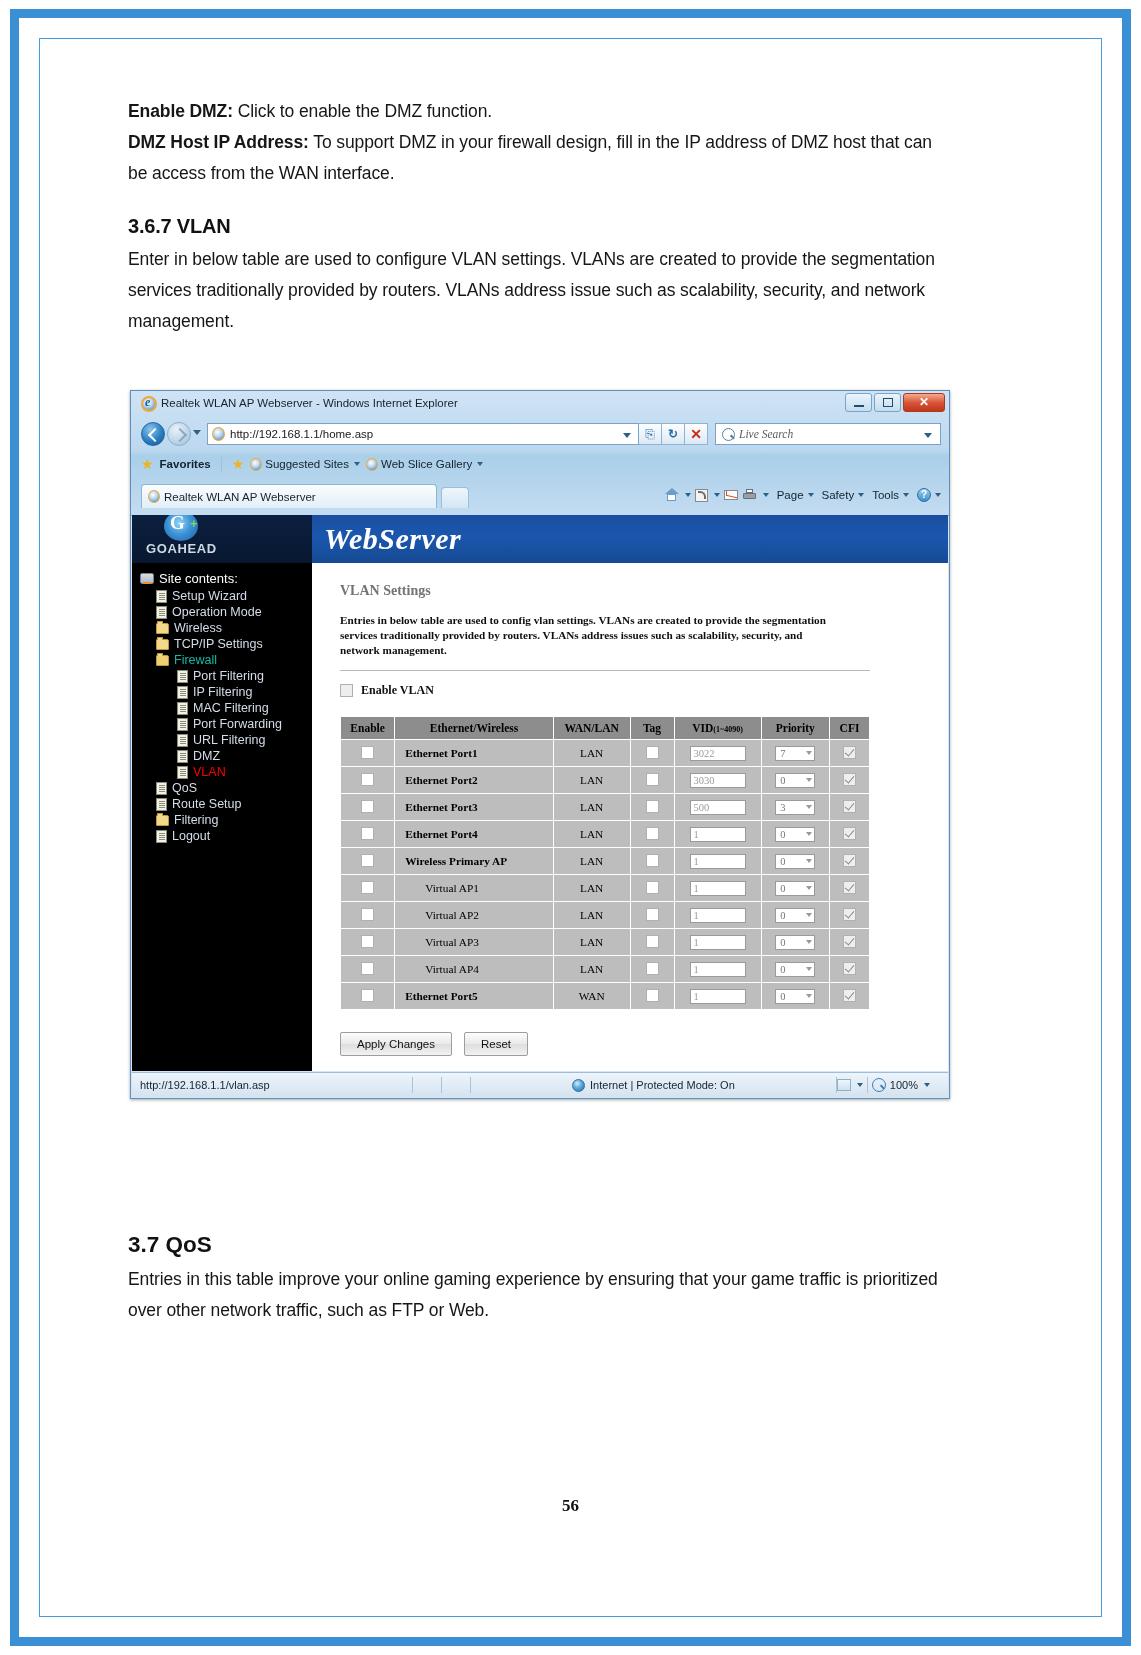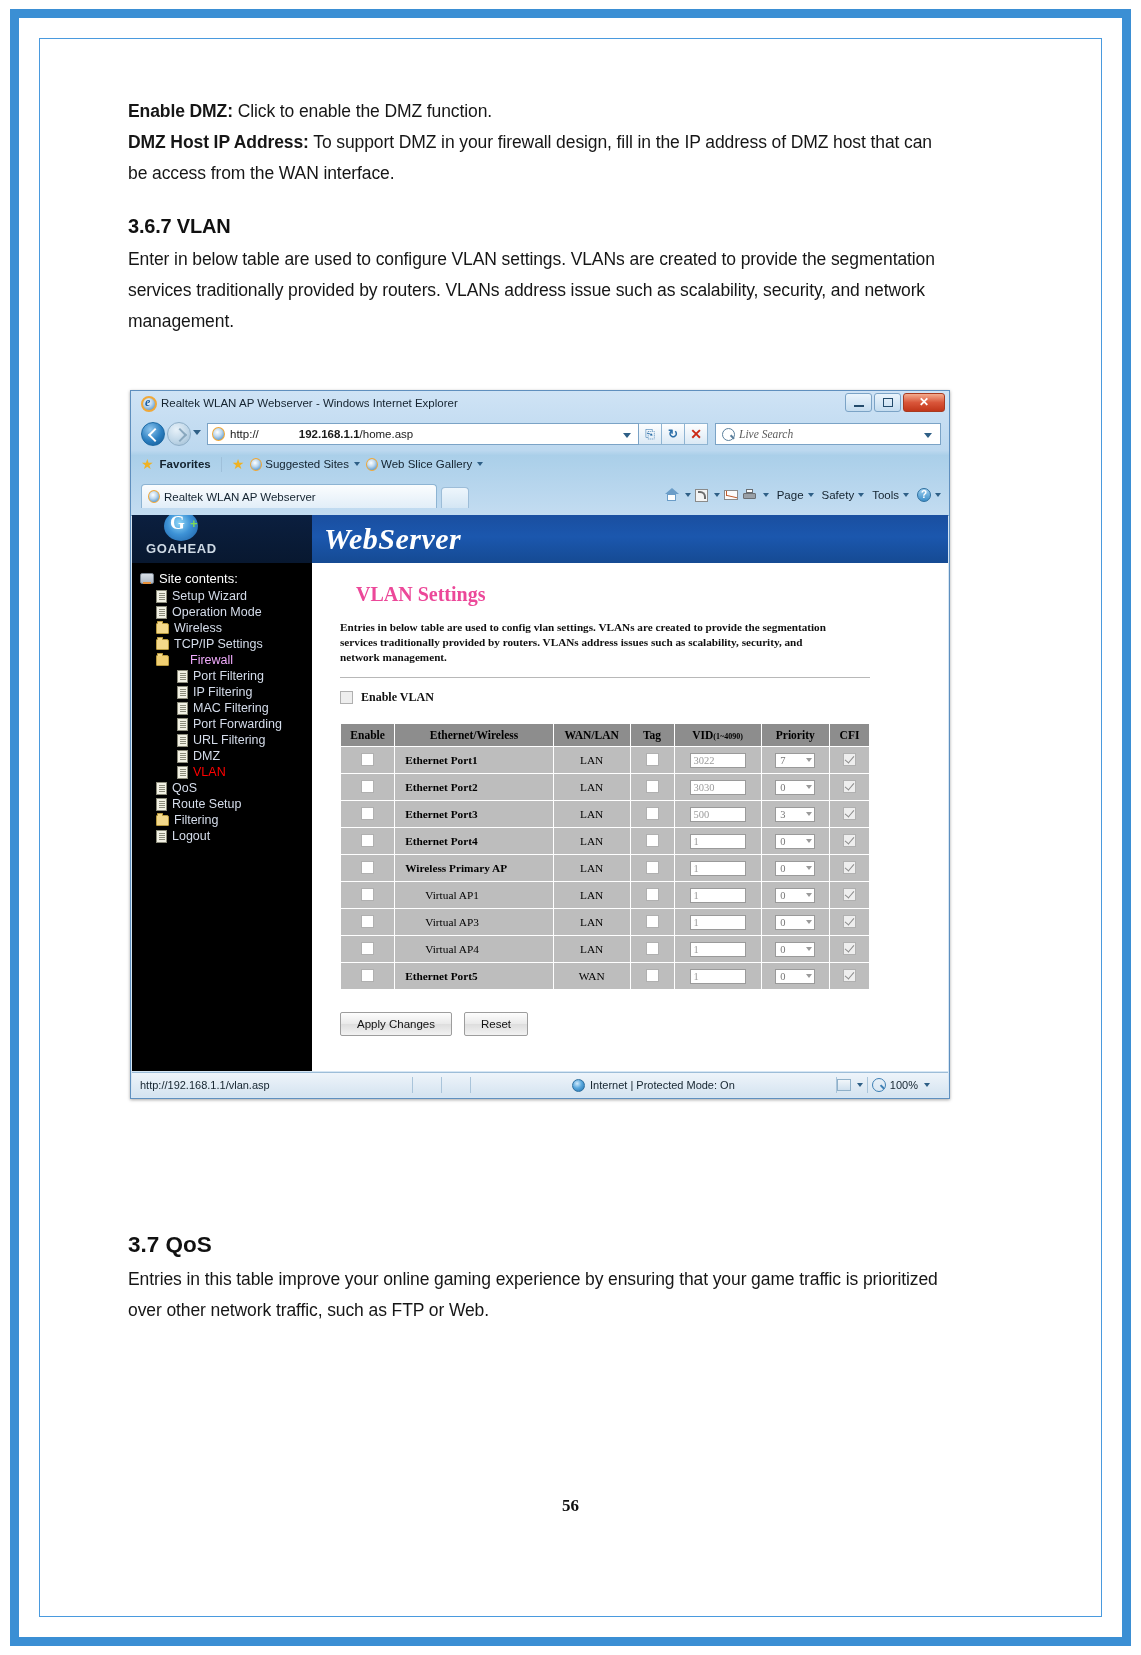--- a/index.html
+++ b/index.html
@@ -218,21 +218,21 @@
     background: radial-gradient(circle at 40% 35%, #ffffff 0%, #bfd9ef 40%, #2f7fc4 100%);
     border: 1.5px solid #f0a838;
     box-sizing: border-box;
     flex: none;
   }
   .addr-text {
     font-size: 11.5px;
     color: #1a1a1a;
     white-space: nowrap;
   }
-  .addr-text .host { font-weight: bold; margin-left: 40px; }
+  .addr-text .host { font-weight: normal; }
   .addr-drop {
     position: absolute;
     right: 7px; top: 9px;
     width: 0; height: 0;
     border-left: 4px solid transparent;
     border-right: 4px solid transparent;
     border-top: 5px solid #2e5f86;
   }
   .nav-btn {
     position: absolute;
@@ -535,21 +535,21 @@
     align-items: center;
     gap: 5px;
     padding: 1px 0 1px 0;
     font-size: 12.5px;
     color: #cfd8e6;
     white-space: nowrap;
   }
   .tree-item.lvl1 { padding-left: 24px; }
   .tree-item.lvl2 { padding-left: 45px; }
   .tree-item .lbl { color: #d4dcea; }
-  .tree-item.active-blue .lbl { color: #f0abfc; margin-left: 16px; }
+  .tree-item.active-blue .lbl { color: #14b8a6; }
   .tree-item.active-red .lbl { color: #ff0000; }
   .ico-doc {
     width: 11px; height: 13px;
     background: #f2f1e4;
     border: 1px solid #8b8b7a;
     box-sizing: border-box;
     position: relative;
     flex: none;
   }
   .ico-doc::after {
@@ -603,25 +603,24 @@
     position: absolute;
     left: 180px; top: 48px;
     right: 0; bottom: 0;
     background: #ffffff;
     padding: 20px 18px 0 28px;
     box-sizing: border-box;
     overflow: hidden;
   }
   .vlan-title {
     font-family: "Liberation Serif", serif;
-    font-size: 20px;
-    font-weight: bold;
-    color: #ec4899;
+    font-size: 14px;
+    font-weight: bold;
+    color: #737373;
     margin-bottom: 14px;
-    margin-left: 16px;
   }
   .vlan-desc {
     font-family: "Liberation Serif", serif;
     font-size: 11.2px;
     font-weight: bold;
     color: #101010;
     line-height: 15px;
     width: 495px;
   }
   .hr {
@@ -1098,20 +1097,32 @@
               <td><span class="cb white"></span></td>
               <td><span class="vid-input">1</span></td>
               <td><span class="prio-select">
                   <span>0</span>
                   <span class="prio-caret"></span>
                 </span></td>
               <td><span class="cb checked"></span></td>
             </tr>
             <tr>
               <td><span class="cb white"></span></td>
+              <td class="name indent">Virtual AP2</td>
+              <td>LAN</td>
+              <td><span class="cb white"></span></td>
+              <td><span class="vid-input">1</span></td>
+              <td><span class="prio-select">
+                  <span>0</span>
+                  <span class="prio-caret"></span>
+                </span></td>
+              <td><span class="cb checked"></span></td>
+            </tr>
+            <tr>
+              <td><span class="cb white"></span></td>
               <td class="name indent">Virtual AP3</td>
               <td>LAN</td>
               <td><span class="cb white"></span></td>
               <td><span class="vid-input">1</span></td>
               <td><span class="prio-select">
                   <span>0</span>
                   <span class="prio-caret"></span>
                 </span></td>
               <td><span class="cb checked"></span></td>
             </tr>

